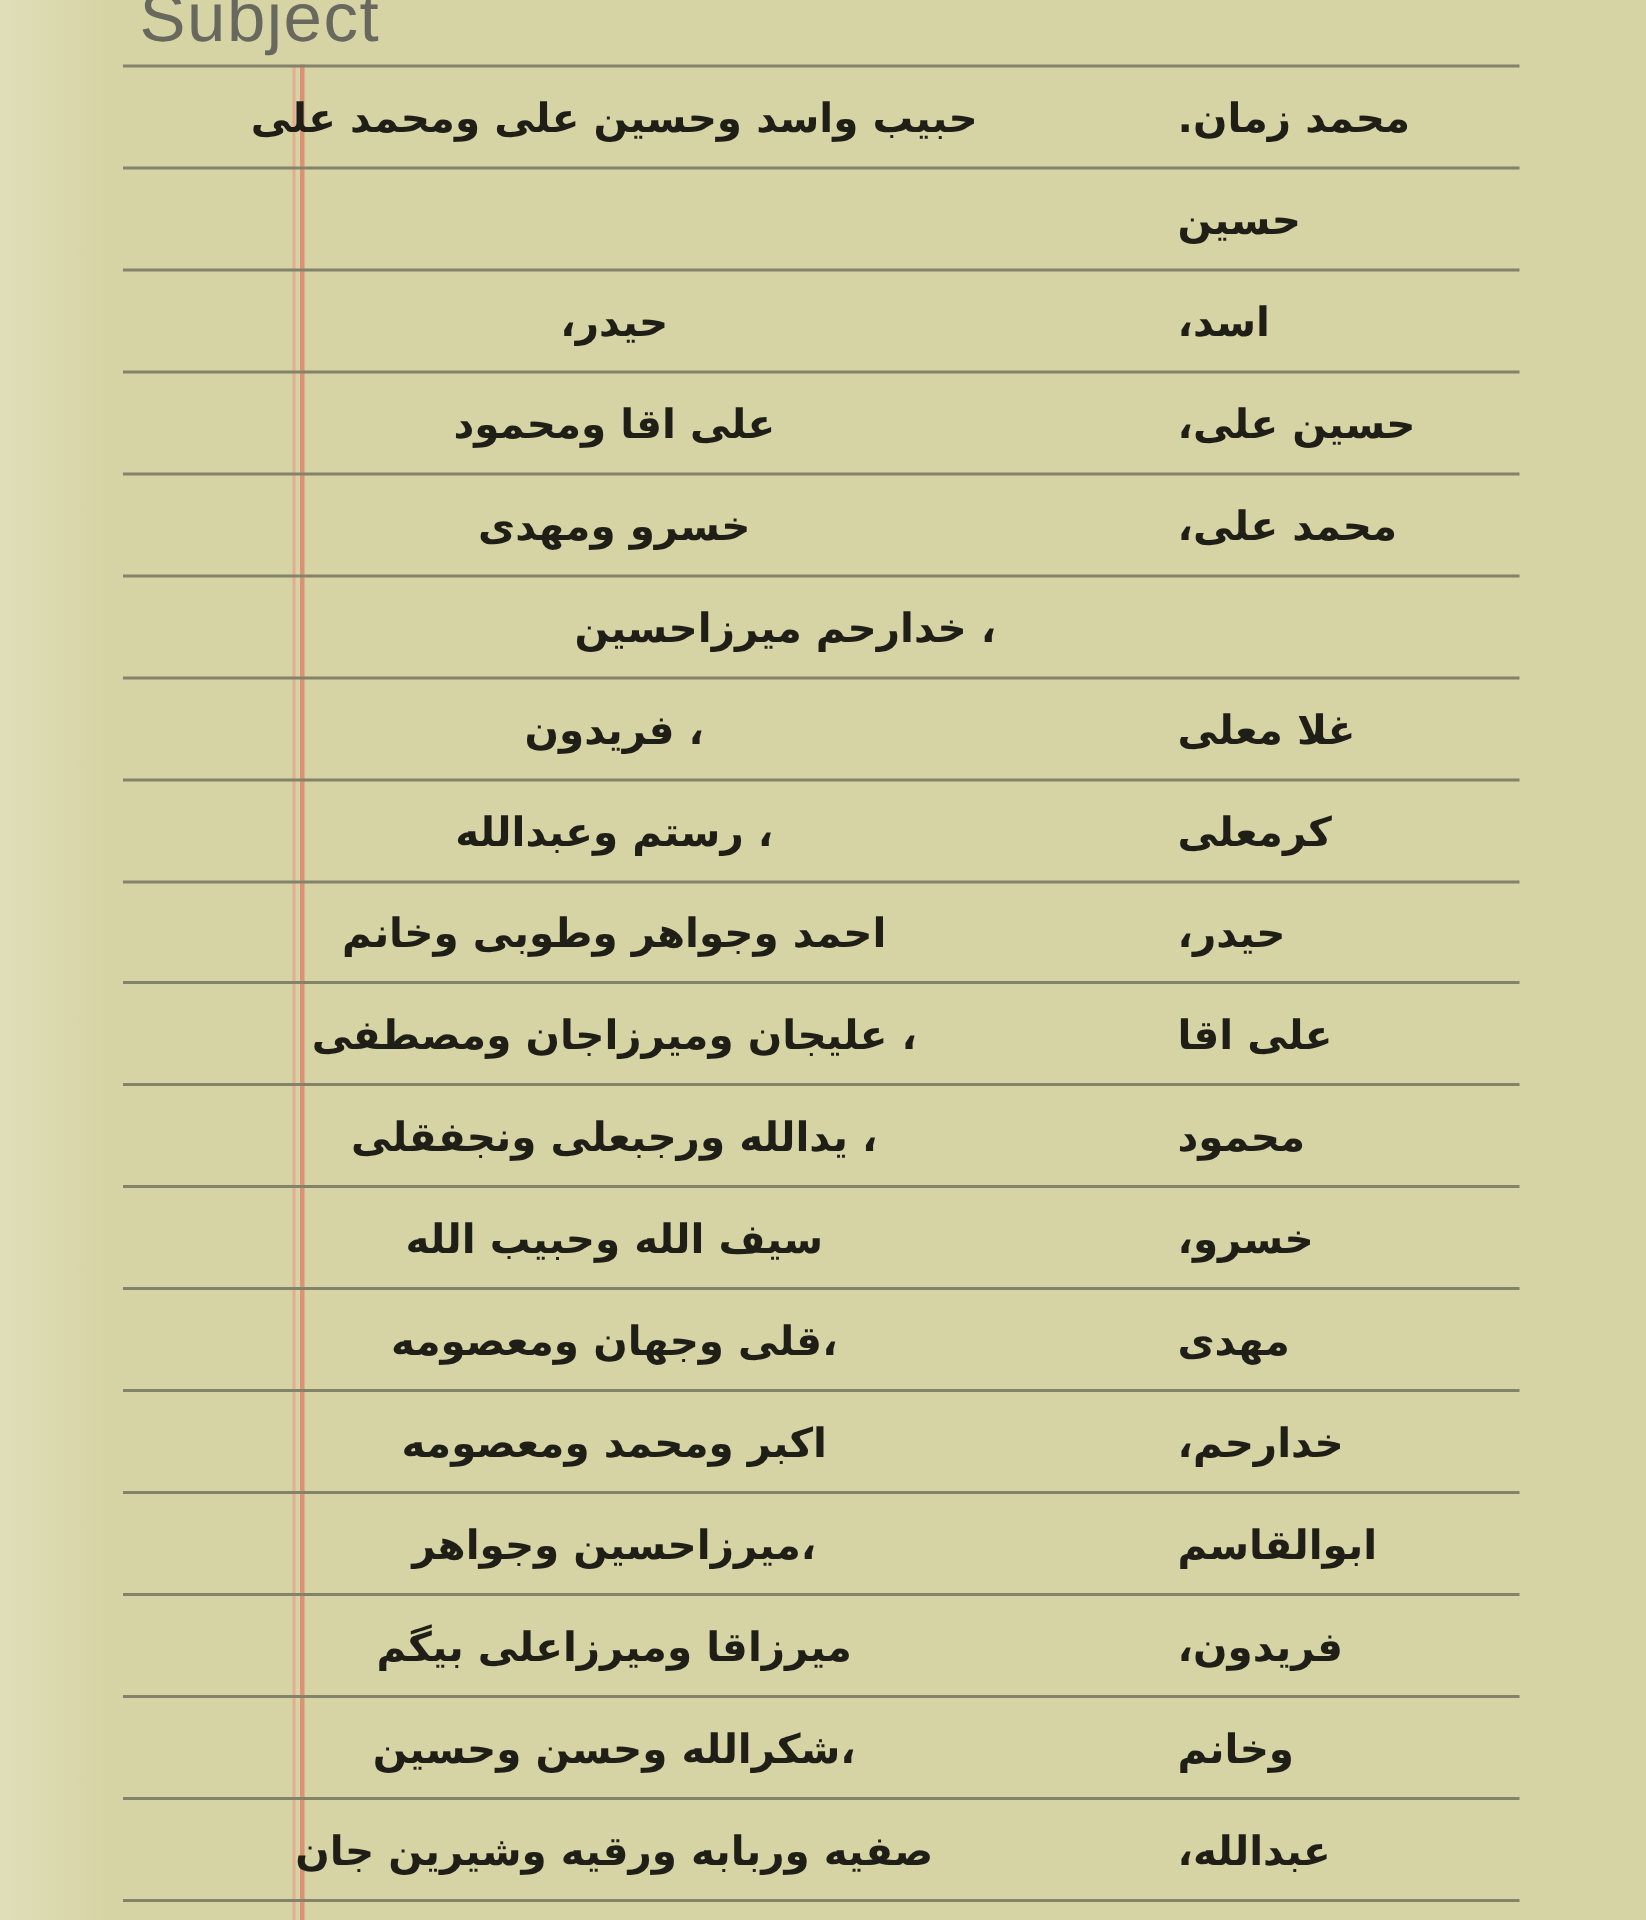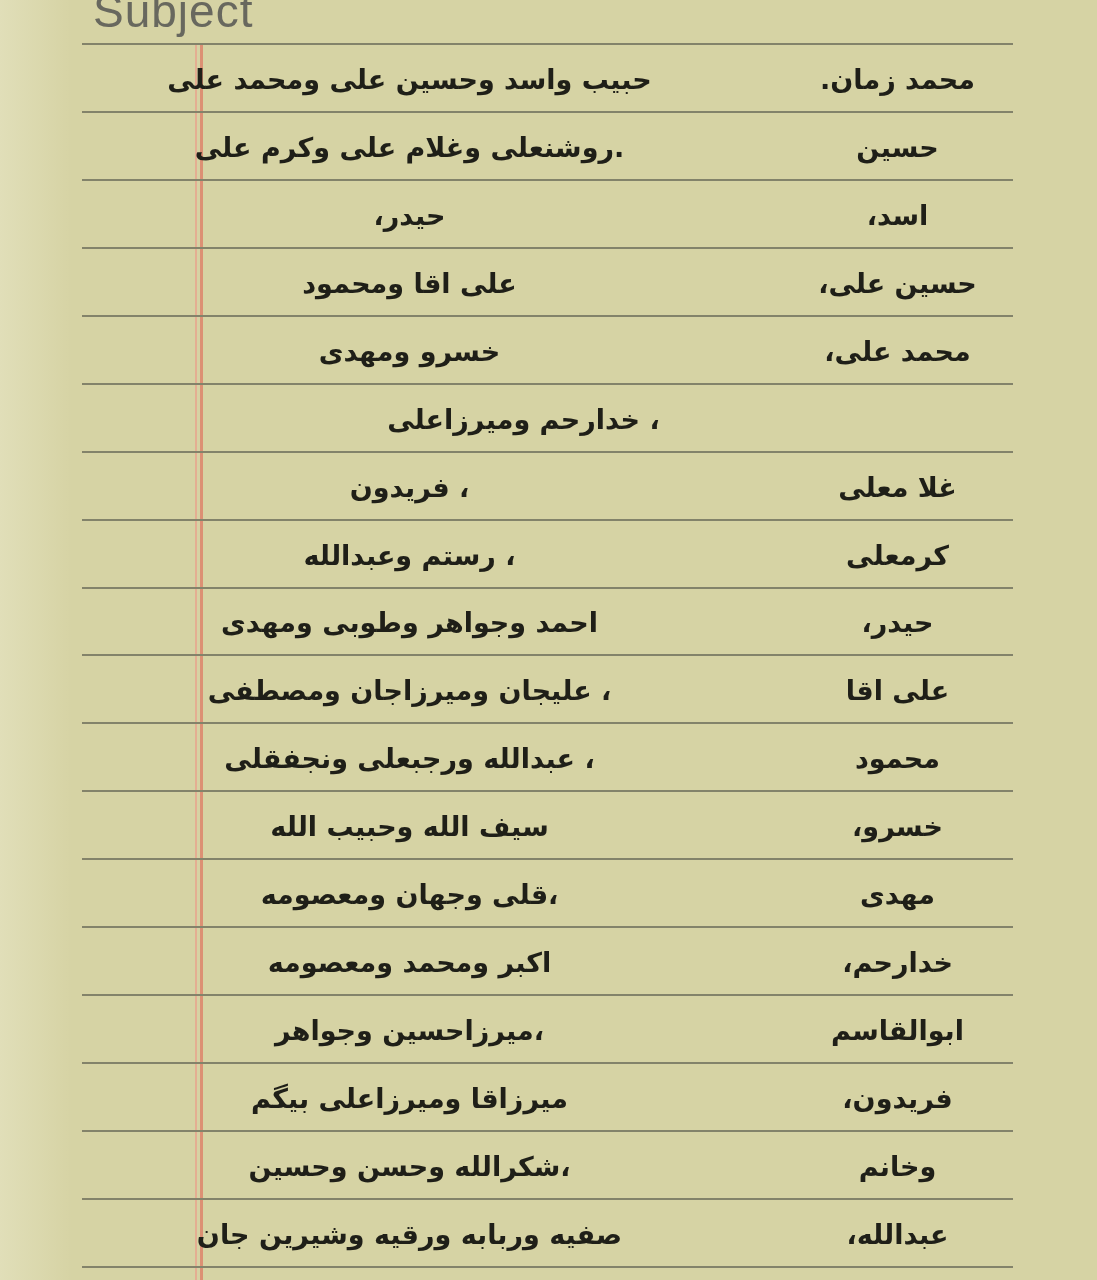--- a/index.html
+++ b/index.html
@@ -54,21 +54,21 @@
     display:flex;
     align-items:center;
     direction:rtl;
     padding-top:3px;
     color:var(--ink);
     font-weight:bold;
     font-size:27px;
   }
   .row .name{
     flex:0 0 225px;
-    text-align:center;
+    text-align:left;
     padding-right:3px;
     white-space:nowrap;
     overflow:visible;
   }
   .row .children{
     flex:1 1 auto;
     text-align:center;
     padding-right:48px;
     white-space:nowrap;
   }
@@ -84,56 +84,55 @@
   <div class="margin-line outer"></div>
   <div class="margin-line inner"></div>
 
   <div class="rows">
     <div class="row">
       <div class="name">محمد زمان.</div>
       <div class="children">حبیب واسد وحسین علی ومحمد علی</div>
     </div>
     <div class="row">
       <div class="name">حسین</div>
-      <div class="children">.روشنعلی وغلام علی وکرم علی</div>
     </div>
     <div class="row">
       <div class="name">اسد،</div>
       <div class="children">حیدر،</div>
     </div>
     <div class="row">
       <div class="name">حسین علی،</div>
       <div class="children">علی اقا ومحمود</div>
     </div>
     <div class="row">
       <div class="name">محمد علی،</div>
       <div class="children">خسرو ومهدی</div>
     </div>
     <div class="row">
-      <div class="children">، خدارحم ومیرزاعلی</div>
+      <div class="children">، خدارحم میرزاحسین</div>
     </div>
     <div class="row">
       <div class="name">غلا معلی</div>
       <div class="children">، فریدون</div>
     </div>
     <div class="row">
       <div class="name">کرمعلی</div>
       <div class="children">، رستم وعبدالله</div>
     </div>
     <div class="row">
       <div class="name">حیدر،</div>
-      <div class="children">احمد وجواهر وطوبی ومهدی</div>
+      <div class="children">احمد وجواهر وطوبی وخانم</div>
     </div>
     <div class="row">
       <div class="name">علی اقا</div>
       <div class="children">، علیجان ومیرزاجان ومصطفی</div>
     </div>
     <div class="row">
       <div class="name">محمود</div>
-      <div class="children">، عبدالله ورجبعلی ونجفقلی</div>
+      <div class="children">، یدالله ورجبعلی ونجفقلی</div>
     </div>
     <div class="row">
       <div class="name">خسرو،</div>
       <div class="children">سیف الله وحبیب الله</div>
     </div>
     <div class="row">
       <div class="name">مهدی</div>
       <div class="children">،قلی وجهان ومعصومه</div>
     </div>
     <div class="row">

